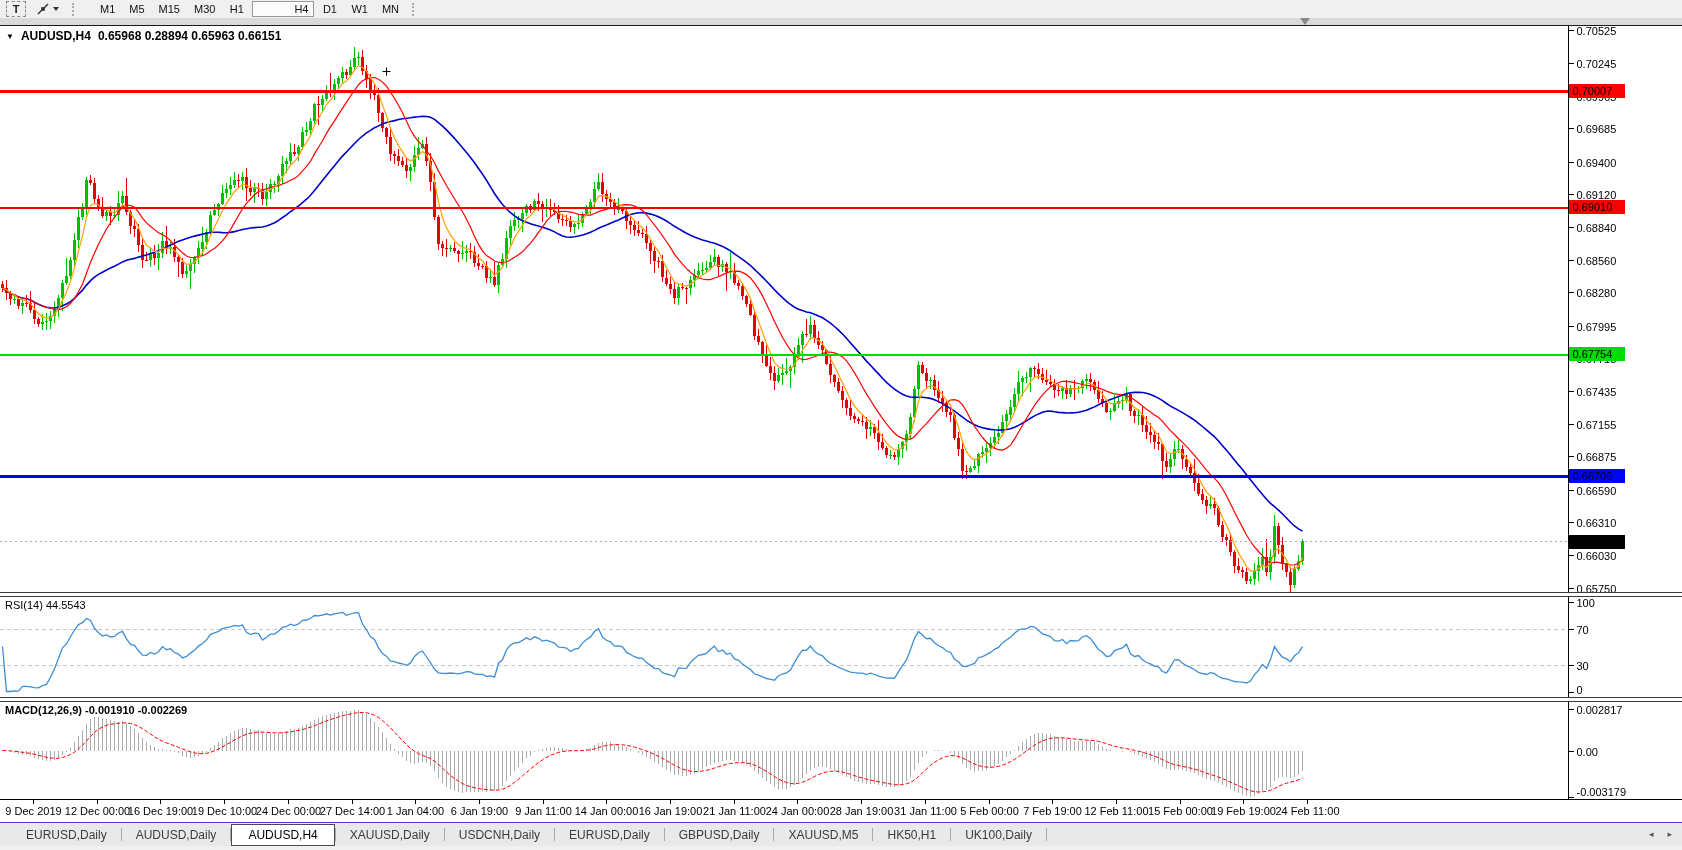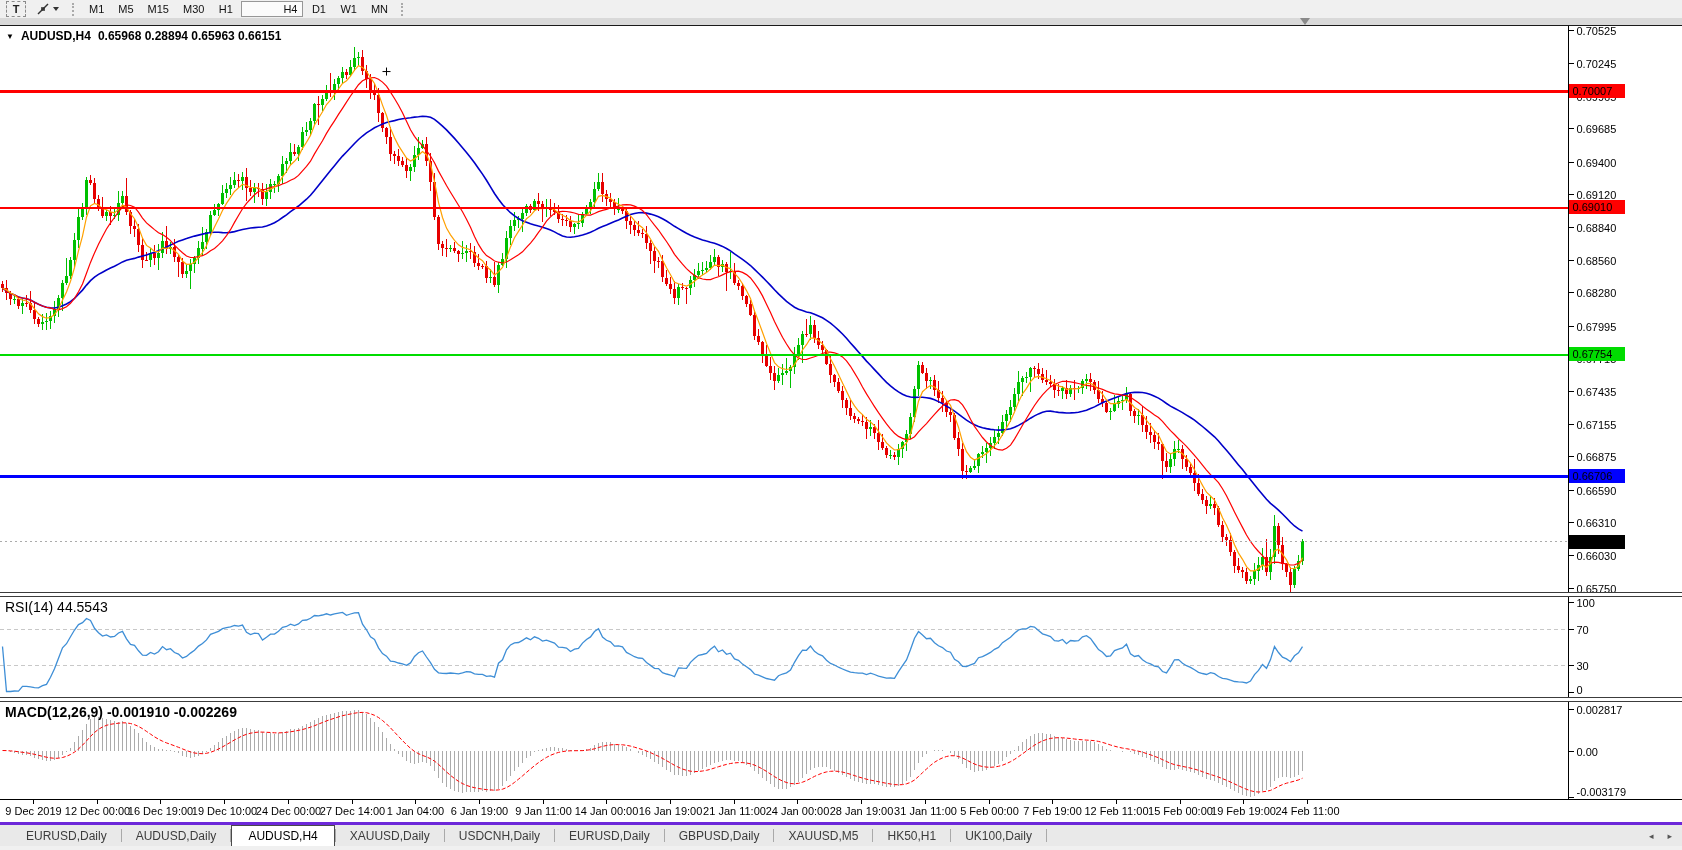--- a/index.html
+++ b/index.html
@@ -8,21 +8,21 @@
   
   .toolbar{position:absolute;left:0;top:0;width:1682px;height:18px;background:#f0f0f0;
            display:flex;align-items:center;box-sizing:border-box;padding-left:3px;}
   .tb-icon-btn{display:flex;align-items:center;justify-content:center;height:15px;
                background:transparent;border:none;padding:0 3px;margin-right:4px;}
   .t-box{display:flex;align-items:center;justify-content:center;width:18px;height:14px;
          border:1px dashed #8a8a8a;font-size:11px;font-weight:700;color:#222;}
   .caret{width:0;height:0;border-left:3px solid transparent;border-right:3px solid transparent;
          border-top:4px solid #333;margin-left:3px;}
   .grip{width:2px;height:13px;border-left:2px dotted #aaa;margin:0 6px;}
-  .tf-group{display:flex;align-items:center;}
+  .tf-group{display:flex;align-items:center;margin-left:11px;}
   .tf-btn{min-width:27px;height:16px;border:1px solid transparent;background:transparent;
           font-family:"Liberation Sans",sans-serif;font-size:11px;color:#111;
           padding:0 5px;margin:0 1px;text-align:center;}
   .tf-btn.active{background:#fbfbfb;border:1px solid #979797;padding-left:41px;}
   
   .scrollstrip{position:absolute;left:0;top:18px;width:1682px;height:8px;background:#d9d9d9;
                border-bottom:1px solid #1a1a1a;box-sizing:border-box;}
   .scroll-tri{position:absolute;left:1300px;top:0;width:0;height:0;
               border-left:5px solid transparent;border-right:5px solid transparent;
               border-top:7px solid #8a8a8a;}
@@ -32,26 +32,26 @@
   #main-svg{top:0;}
   #rsi-svg{top:571px;}
   #macd-svg{top:676px;}
   #time-svg{top:773px;}
   .splitter{position:absolute;left:0;width:1682px;height:5px;background:#fff;
             border-top:1px solid #3c3c3c;border-bottom:1px solid #3c3c3c;box-sizing:border-box;}
   #split1{top:566px;} #split2{top:671px;}
   .chart-title{position:absolute;left:6px;top:3px;display:flex;align-items:center;gap:7px;
                font-size:12px;font-weight:700;color:#000;z-index:5;}
   .chart-title .tri{font-size:8px;font-weight:400;color:#000;}
-  .panel-label{position:absolute;left:5px;font-size:14px;color:#000;z-index:5;}
+  .panel-label{position:absolute;left:5px;font-size:11px;color:#000;z-index:5;}
   #rsi-label{top:573px;} #macd-label{top:678px;font-weight:bold;}
   svg text{font-family:"Liberation Sans",sans-serif;font-size:11px;fill:#000;}
   
   .tabbar{position:absolute;left:0;top:796px;width:1682px;height:24px;background:#e9e9e9;
-          border-top:3px solid #6d28d9;display:flex;align-items:center;
+          border-top:1px solid #6d28d9;display:flex;align-items:center;
           box-sizing:border-box;padding-left:12px;}
   .tab{font-size:12px;color:#3c3c3c;padding:3px 14px;white-space:nowrap;background:transparent;
        border:none;font-family:"Liberation Sans",sans-serif;}
   .tab.active{background:#fff;border:1px solid #4a4a4a;color:#000;padding:3px 16px;}
   .tab-sep{width:1px;height:13px;background:#a9a9a9;flex:none;}
   .tab-arrows{position:absolute;right:10px;top:6px;display:flex;gap:14px;font-size:9px;color:#555;}
   .bottom-strip{position:absolute;left:0;top:820px;width:1682px;height:4px;background:#f0f0f0;}
 </style>
 </head>
 <body>

